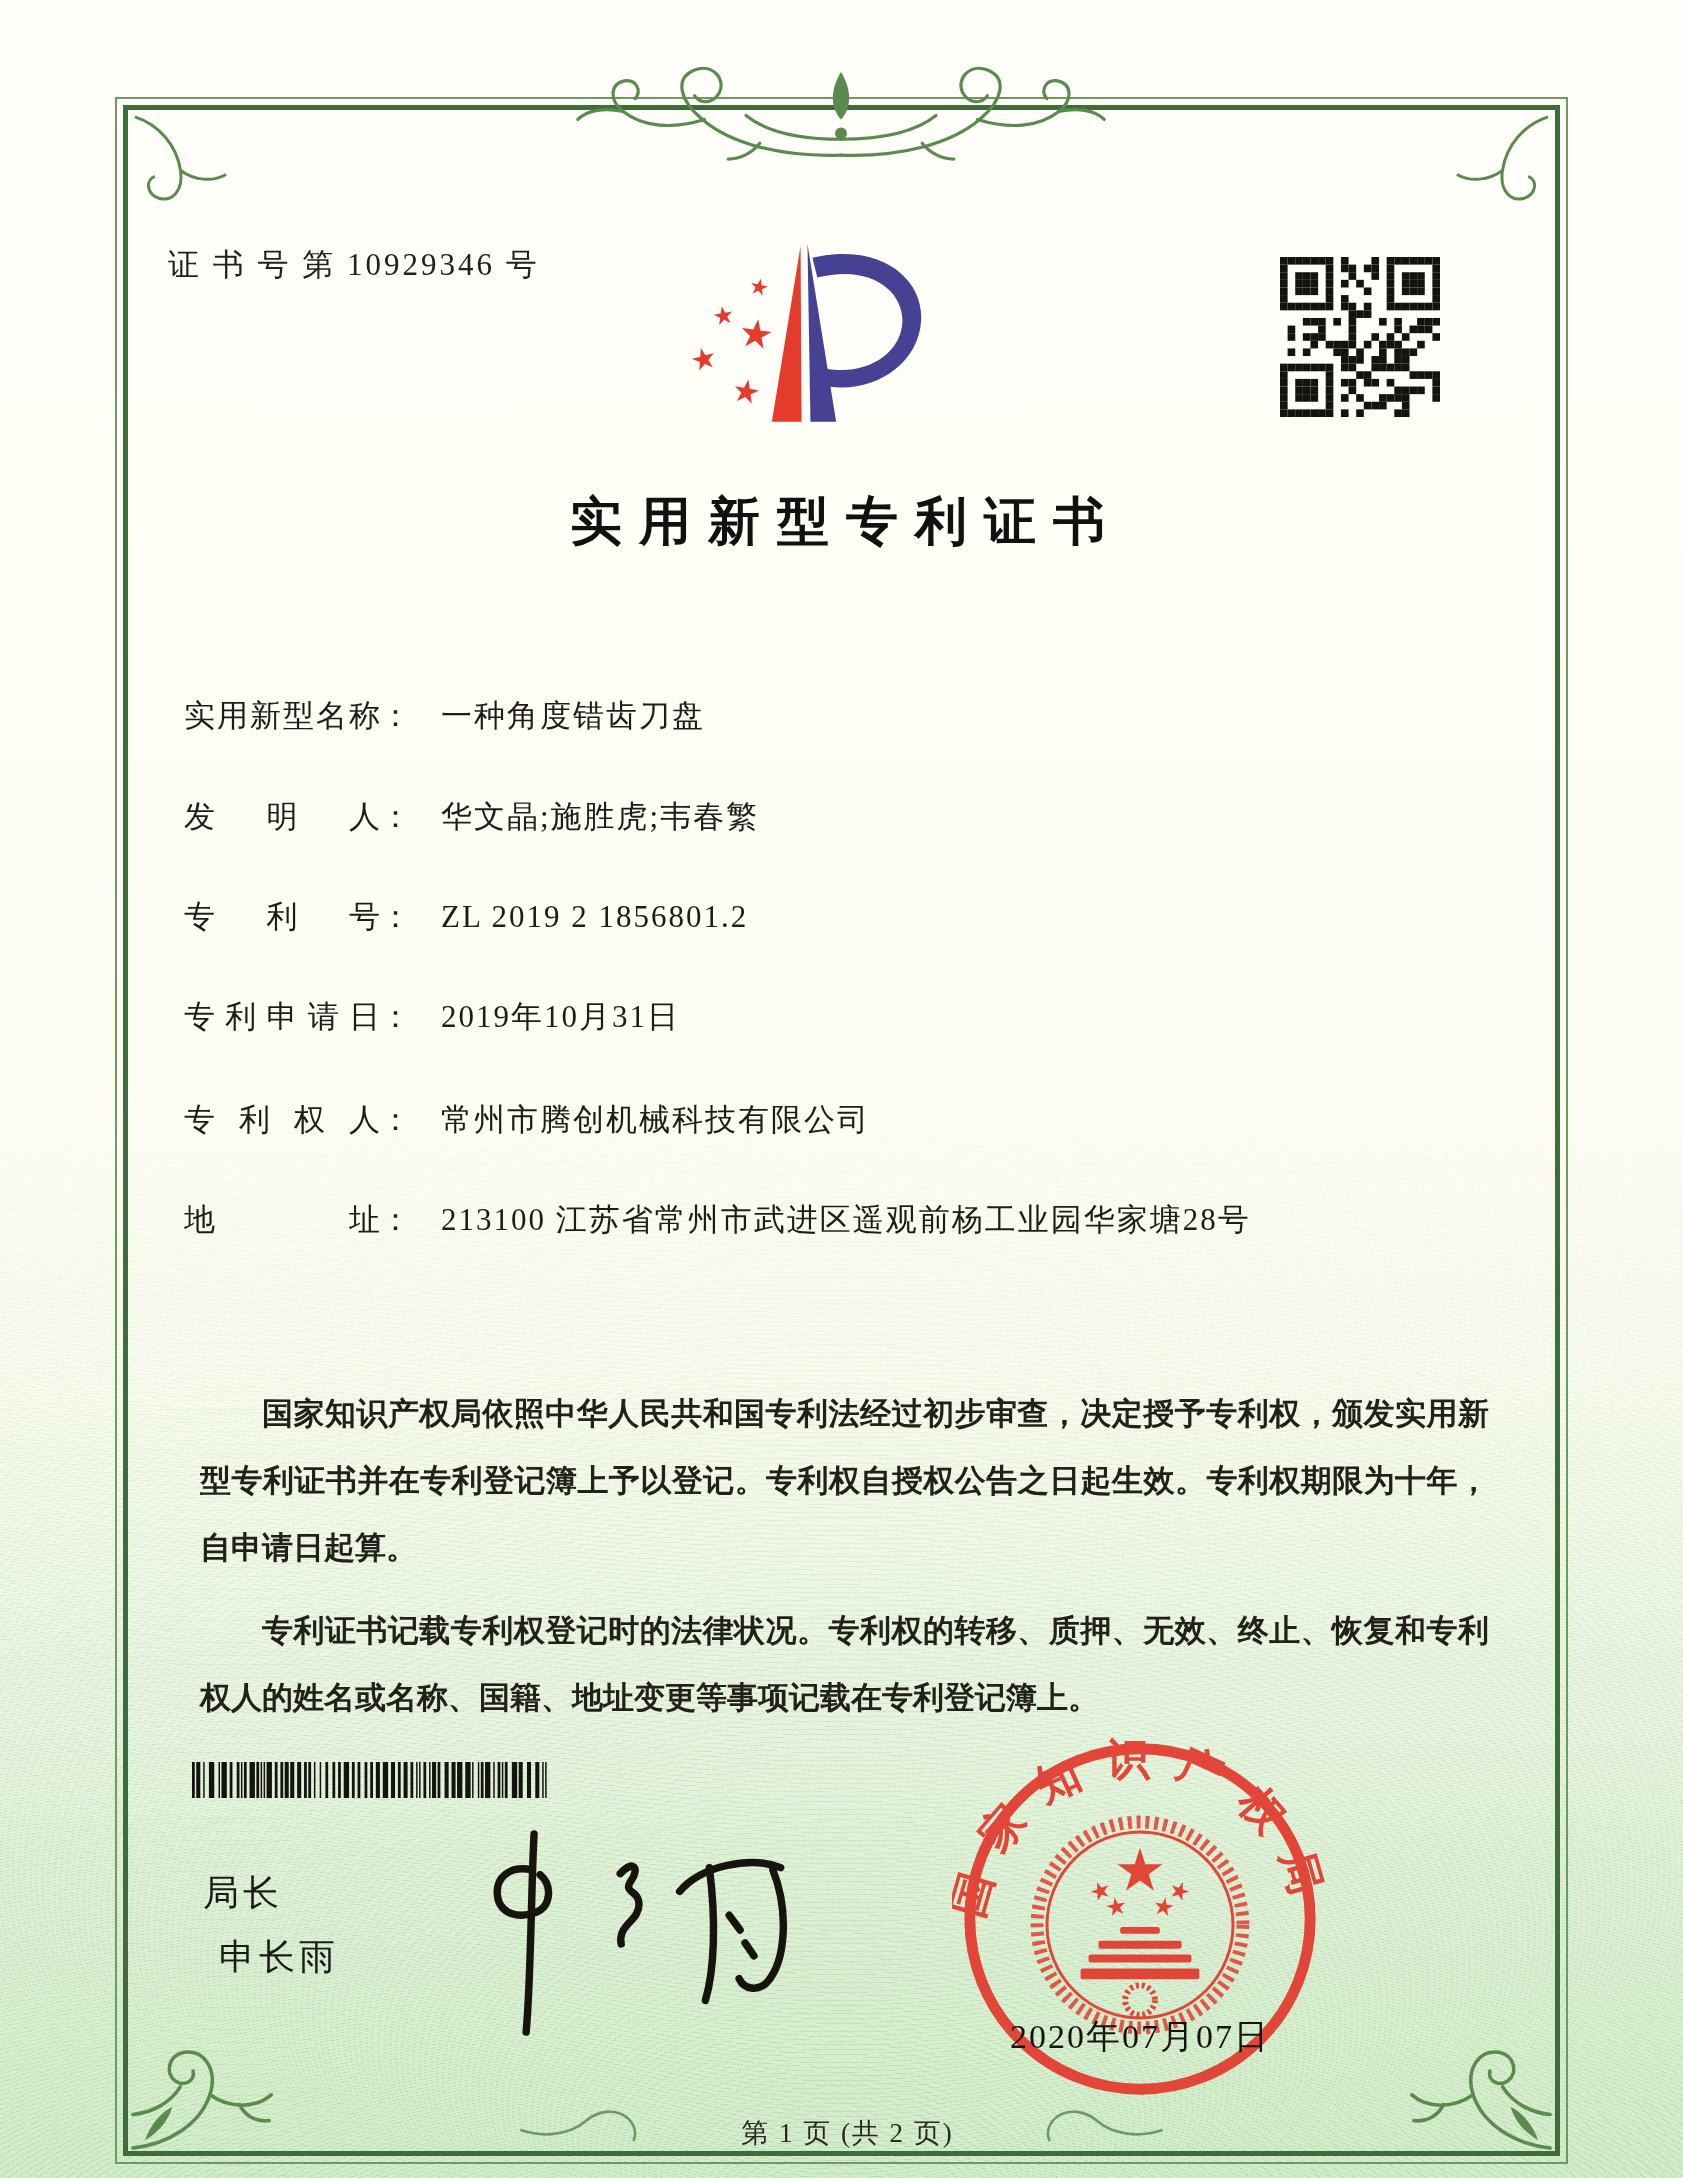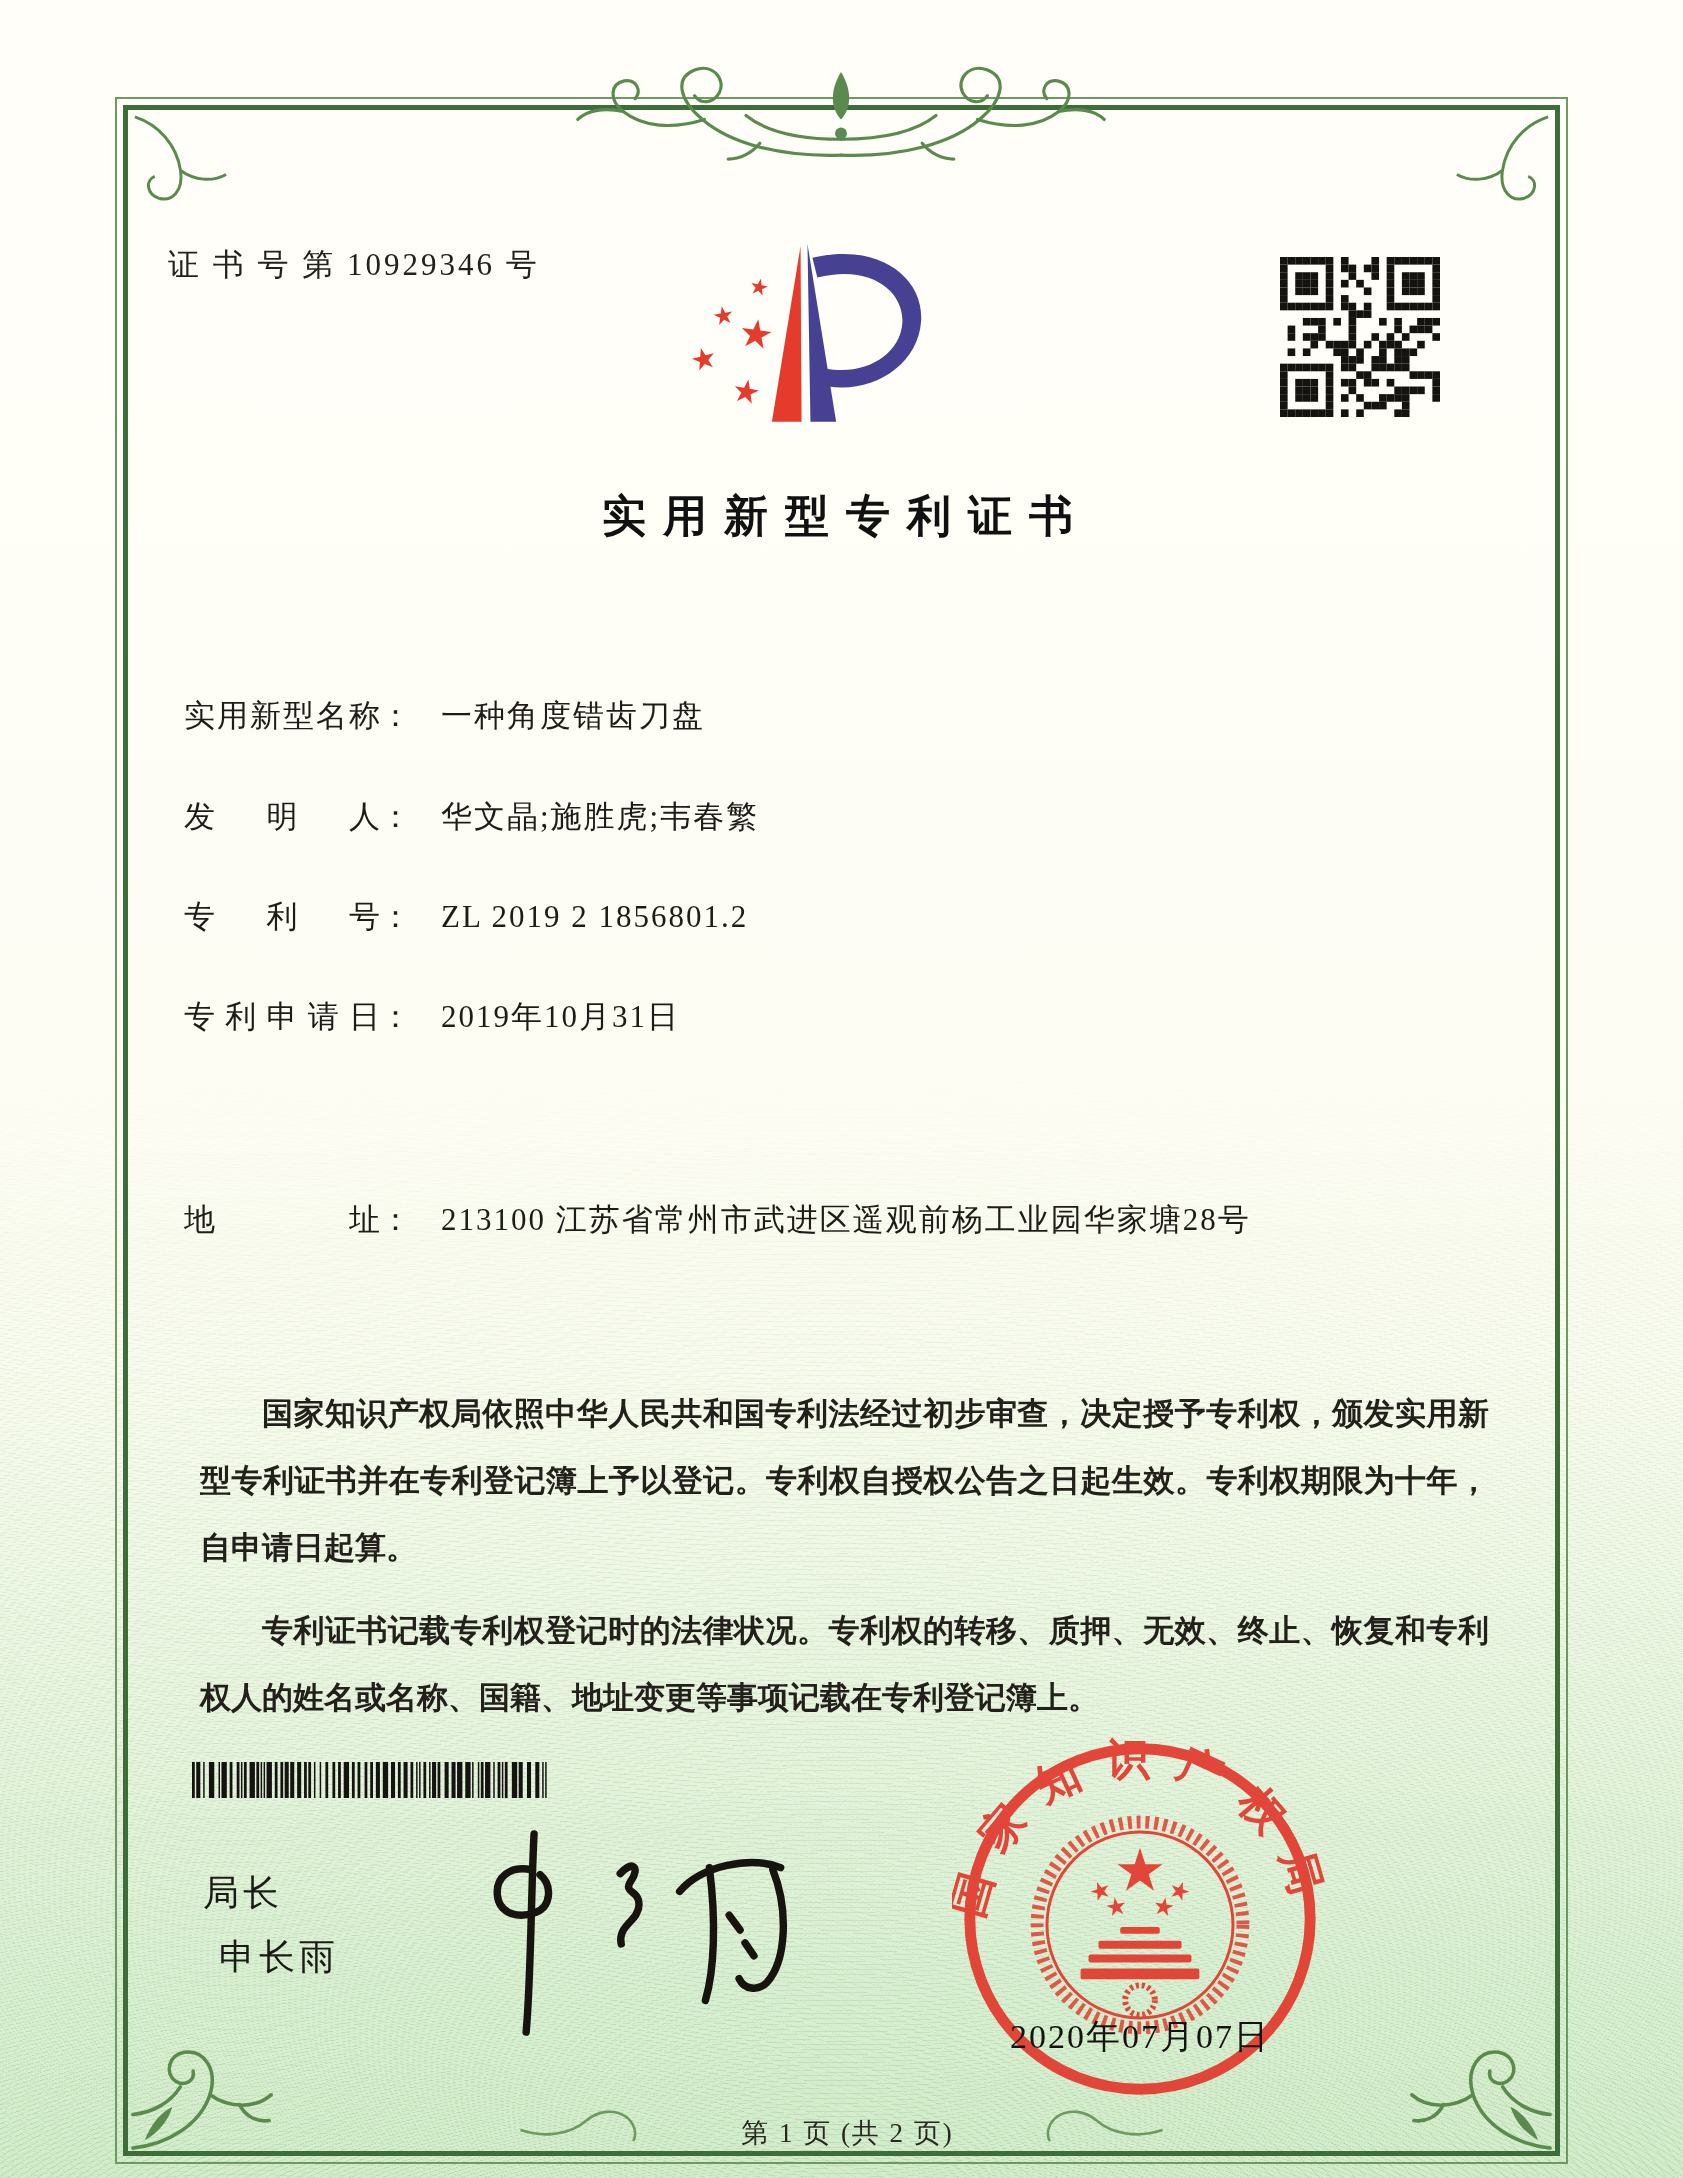--- a/index.html
+++ b/index.html
@@ -12,21 +12,21 @@
     position:absolute;left:0;right:0;bottom:0;height:1139px;pointer-events:none;
     background:
       repeating-radial-gradient(ellipse 1485px 426px at 50% 108%, rgba(116,178,116,.22) 0 1.6px, transparent 1.6px 9px),
       repeating-radial-gradient(ellipse 1881px 752px at 14% 114%, rgba(116,178,116,.14) 0 1.4px, transparent 1.4px 11px);
     -webkit-mask-image:linear-gradient(180deg,transparent 0,rgba(0,0,0,.5) 40%,#000 100%);
     mask-image:linear-gradient(180deg,transparent 0,rgba(0,0,0,.5) 40%,#000 100%);
   }
   .frame-a{position:absolute;top:97px;left:115px;right:115px;bottom:14px;border:2px solid #6d9a60;}
   .frame-b{position:absolute;top:105px;left:123px;right:123px;bottom:22px;border:5px solid #3f6d39;}
   .cert-no{position:absolute;left:168px;top:244px;font-size:31px;letter-spacing:3px;color:#23201d;}
-  .doc-title{position:absolute;left:9px;right:0;top:487px;text-align:center;font-size:44px;font-weight:bold;letter-spacing:17px;color:#111;}
+  .doc-title{position:absolute;left:9px;right:0;top:487px;text-align:center;font-size:52px;font-weight:bold;letter-spacing:17px;color:#111;}
   .row{position:absolute;left:184px;font-size:31px;white-space:nowrap;color:#1e1b18;}
   .flabel{display:inline-block;width:196px;text-align:justify;text-align-last:justify;vertical-align:bottom;}
   .fcolon{display:inline-block;}
   .fvalue{margin-left:30px;letter-spacing:2px;}
   .grant2{position:absolute;left:782px;top:0;}
   .bodytext{position:absolute;left:184px;width:1321px;top:1364px;font-size:31px;line-height:67px;text-align:justify;color:#23201c;}
   .bodytext p{margin:16px;text-indent:2em;font-weight:bold;}
   .barcode-wrap{position:absolute;left:192px;top:1762px;width:360px;height:36px;}
   .signoff-title{position:absolute;left:203px;top:1869px;font-size:36px;letter-spacing:4px;}
   .signoff-name{position:absolute;left:219px;top:1933px;font-size:36px;letter-spacing:4px;}
@@ -355,20 +355,23 @@
   </div>
   <div class="row" style="top:695px">
     <span class="flabel">实用新型名称</span><span class="fcolon">：</span><span class="fvalue">一种角度错齿刀盘</span>
   </div>
   <div class="row" style="top:896px">
     <span class="flabel">专利号</span><span class="fcolon">：</span><span class="fvalue">ZL 2019 2 1856801.2</span>
   </div>
   <div class="row" style="top:996px">
     <span class="flabel">专利申请日</span><span class="fcolon">：</span><span class="fvalue">2019年10月31日</span>
   </div>
+  <div class="row" style="top:1099px">
+    <span class="flabel">专利权人</span><span class="fcolon">：</span><span class="fvalue">常州市腾创机械科技有限公司</span>
+  </div>
   <div class="row" style="top:1199px">
     <span class="flabel">地址</span><span class="fcolon">：</span><span class="fvalue">213100 江苏省常州市武进区遥观前杨工业园华家塘28号</span>
   </div>
 
   <div class="bodytext">
     <p>国家知识产权局依照中华人民共和国专利法经过初步审查，决定授予专利权，颁发实用新型专利证书并在专利登记簿上予以登记。专利权自授权公告之日起生效。专利权期限为十年，自申请日起算。</p>
     <p>专利证书记载专利权登记时的法律状况。专利权的转移、质押、无效、终止、恢复和专利权人的姓名或名称、国籍、地址变更等事项记载在专利登记簿上。</p>
   </div>
 
   <svg class="barcode-wrap" id="barcode-svg" viewBox="0 0 364 36" preserveAspectRatio="none">

